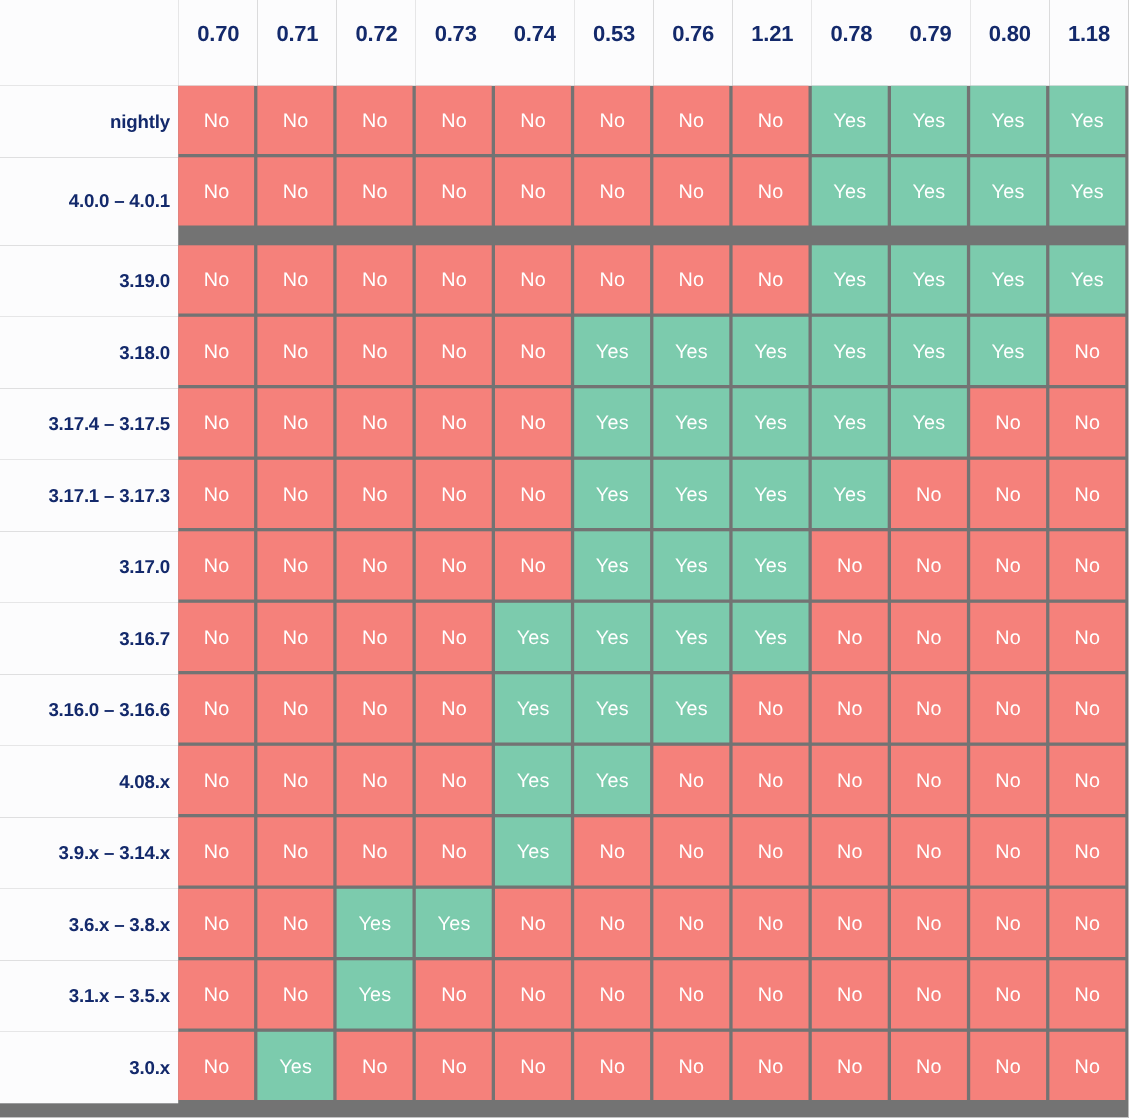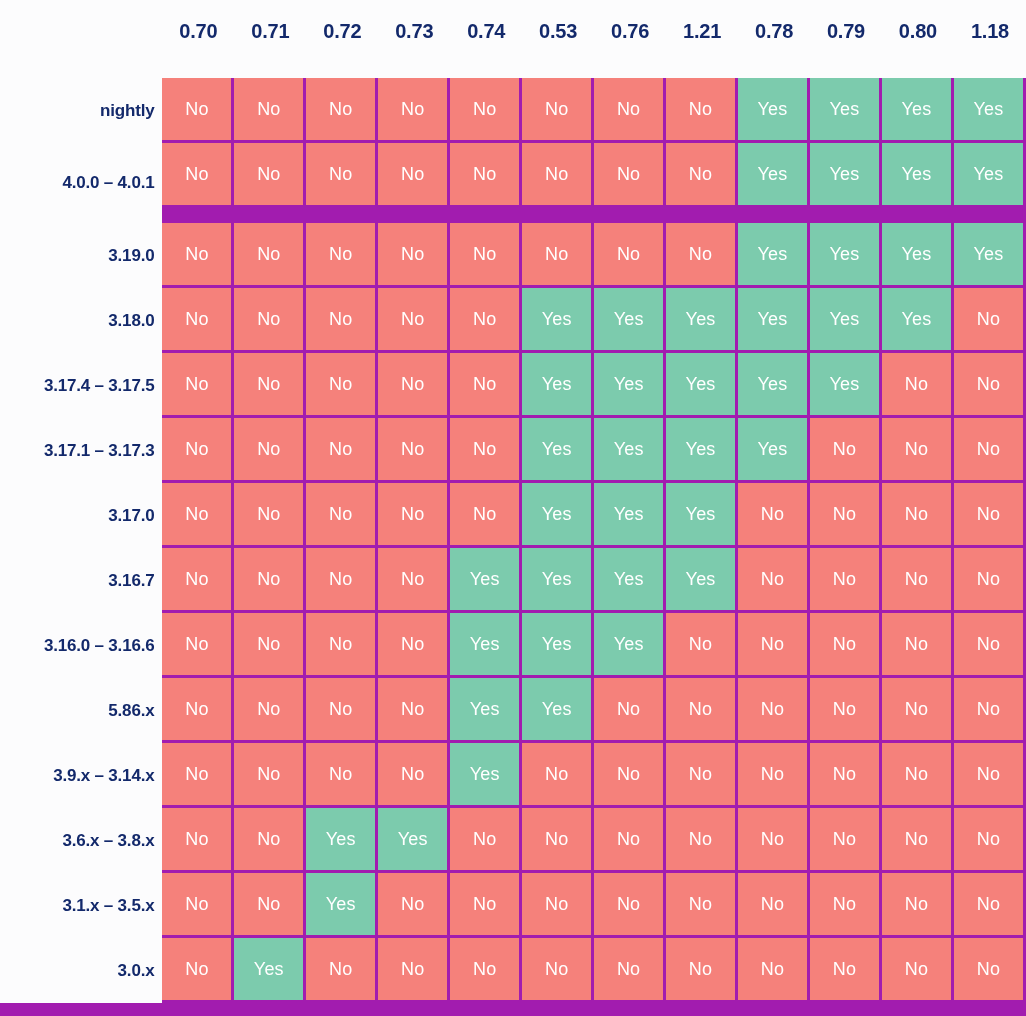--- a/index.html
+++ b/index.html
@@ -10,21 +10,21 @@
     height: 1016px;
     background: #fcfcfd;
     font-family: "Liberation Sans", sans-serif;
     overflow: hidden;
   }
 
   #matrix-root {
     position: relative;
     width: 1026px;
     height: 1016px;
-    background: #a21caf;
+    background: #737373;
   }
 
   
   .matrix-table {
     position: absolute;
     left: 0;
     top: 0;
     width: 1026px;
     border-collapse: separate;
     border-spacing: 0;
@@ -488,21 +488,21 @@
             <div class="cell no">No</div>
           </td>
           <td class="cell-wrap">
             <div class="cell no">No</div>
           </td>
           <td class="cell-wrap">
             <div class="cell no">No</div>
           </td>
         </tr>
         <tr class="data-row">
-          <th class="row-header">5.86.x</th>
+          <th class="row-header">4.08.x</th>
           <td class="cell-wrap">
             <div class="cell no">No</div>
           </td>
           <td class="cell-wrap">
             <div class="cell no">No</div>
           </td>
           <td class="cell-wrap">
             <div class="cell no">No</div>
           </td>
           <td class="cell-wrap">

